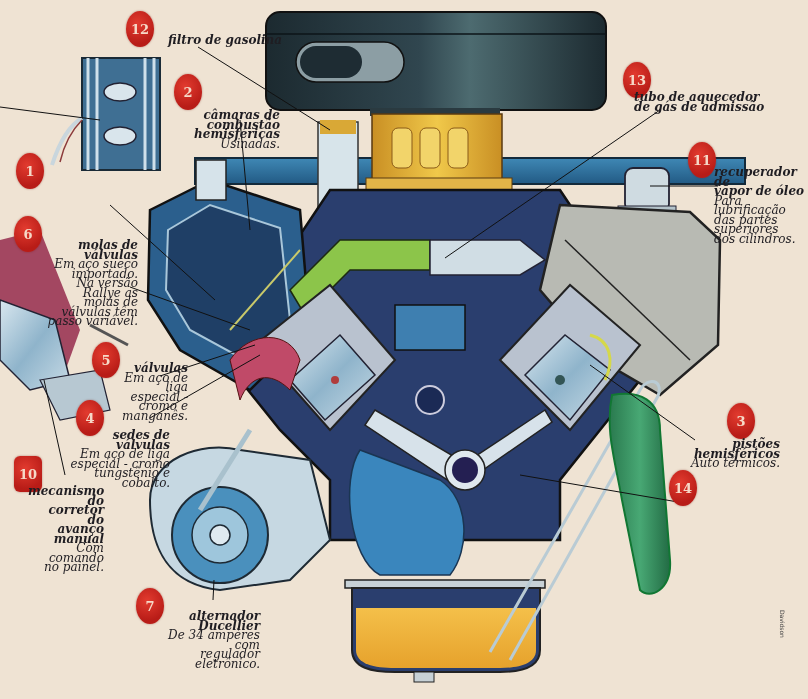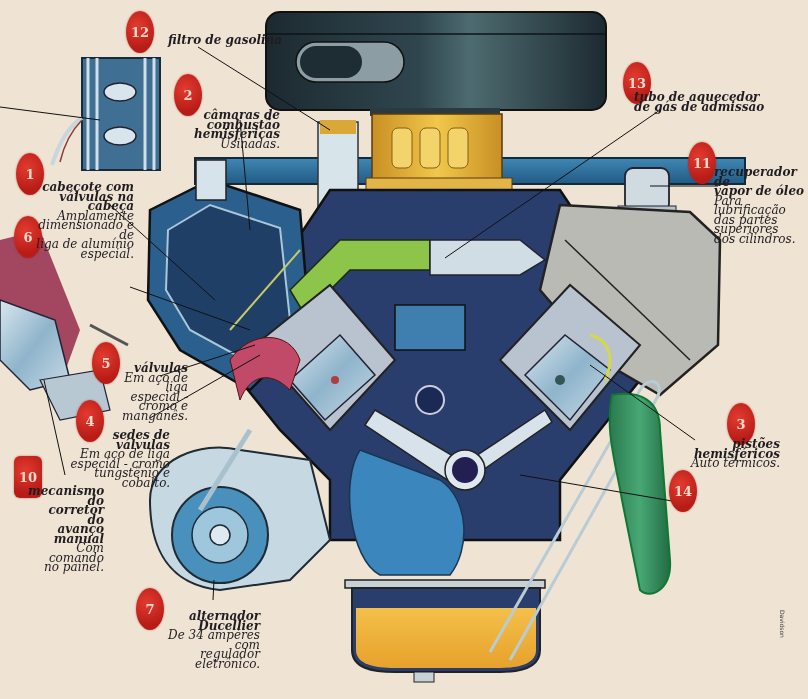--- a/index.html
+++ b/index.html
@@ -1,20 +1,20 @@
 <!DOCTYPE html>
 <html><head>
 <meta charset="utf-8">
 <style>
   html,body{margin:0;padding:0;}
   body{width:808px;height:699px;overflow:hidden;background:#efe3d3;position:relative;
        font-family:"DejaVu Serif","Liberation Serif",serif;}
   #stage{position:absolute;left:0;top:0;width:808px;height:699px;}
   svg.art{position:absolute;left:0;top:0;}
-  .badge{position:absolute;width:28px;height:42px;border-radius:50%;
+  .badge{position:absolute;width:28px;height:36px;border-radius:50%;
          background:radial-gradient(circle at 40% 35%,#e23b2f,#b81c17 70%);
          color:#f6d9c8;font:bold 13px "DejaVu Serif",serif;display:flex;align-items:center;justify-content:center;
          box-shadow:0 0 2px rgba(120,20,10,.5);}
   .lbl{position:absolute;color:#1f1d22;font-size:12px;line-height:9.5px;font-style:italic;}
   .lbl .t{display:block;font-weight:bold;}
   .lbl .d{display:block;}
   .c{text-align:right;}
   .sig{position:absolute;left:786px;top:610px;transform:rotate(90deg);transform-origin:left top;
        font:6px "DejaVu Sans",sans-serif;color:#444;}
 </style>
@@ -192,29 +192,28 @@
 <div class="lbl" style="left:168px;top:36px;">
   <span class="t">filtro de gasolina</span>
 </div>
 
 <div class="lbl c" style="left:172px;top:111px;width:108px;">
   <span class="t">câmaras de combustão</span>
   <span class="t">hemisféricas</span>
   <span class="d">Usinadas.</span>
 </div>
 
-<div class="lbl c" style="left:30px;top:183px;width:104px;">
-  <span class="t">cabeçote com</span>
-  <span class="t">válvulas na cabeça</span>
-  <span class="d">Amplamente</span>
-  <span class="d">dimensionado e de</span>
-  <span class="d">liga de alumínio</span>
-  <span class="d">especial.</span>
-</div>
-
+
+<div class="lbl c" style="left:36px;top:241px;width:102px;">
+  <span class="t">molas de válvulas</span>
+  <span class="d">Em aço sueco importado.</span>
+  <span class="d">Na versão Rallye as</span>
+  <span class="d">molas de válvulas têm</span>
+  <span class="d">passo variável.</span>
+</div>
 
 <div class="lbl c" style="left:108px;top:364px;width:80px;">
   <span class="t">válvulas</span>
   <span class="d">Em aço de liga</span>
   <span class="d">especial - cromo e</span>
   <span class="d">manganês.</span>
 </div>
 
 <div class="lbl c" style="left:70px;top:431px;width:100px;">
   <span class="t">sedes de válvulas</span>

